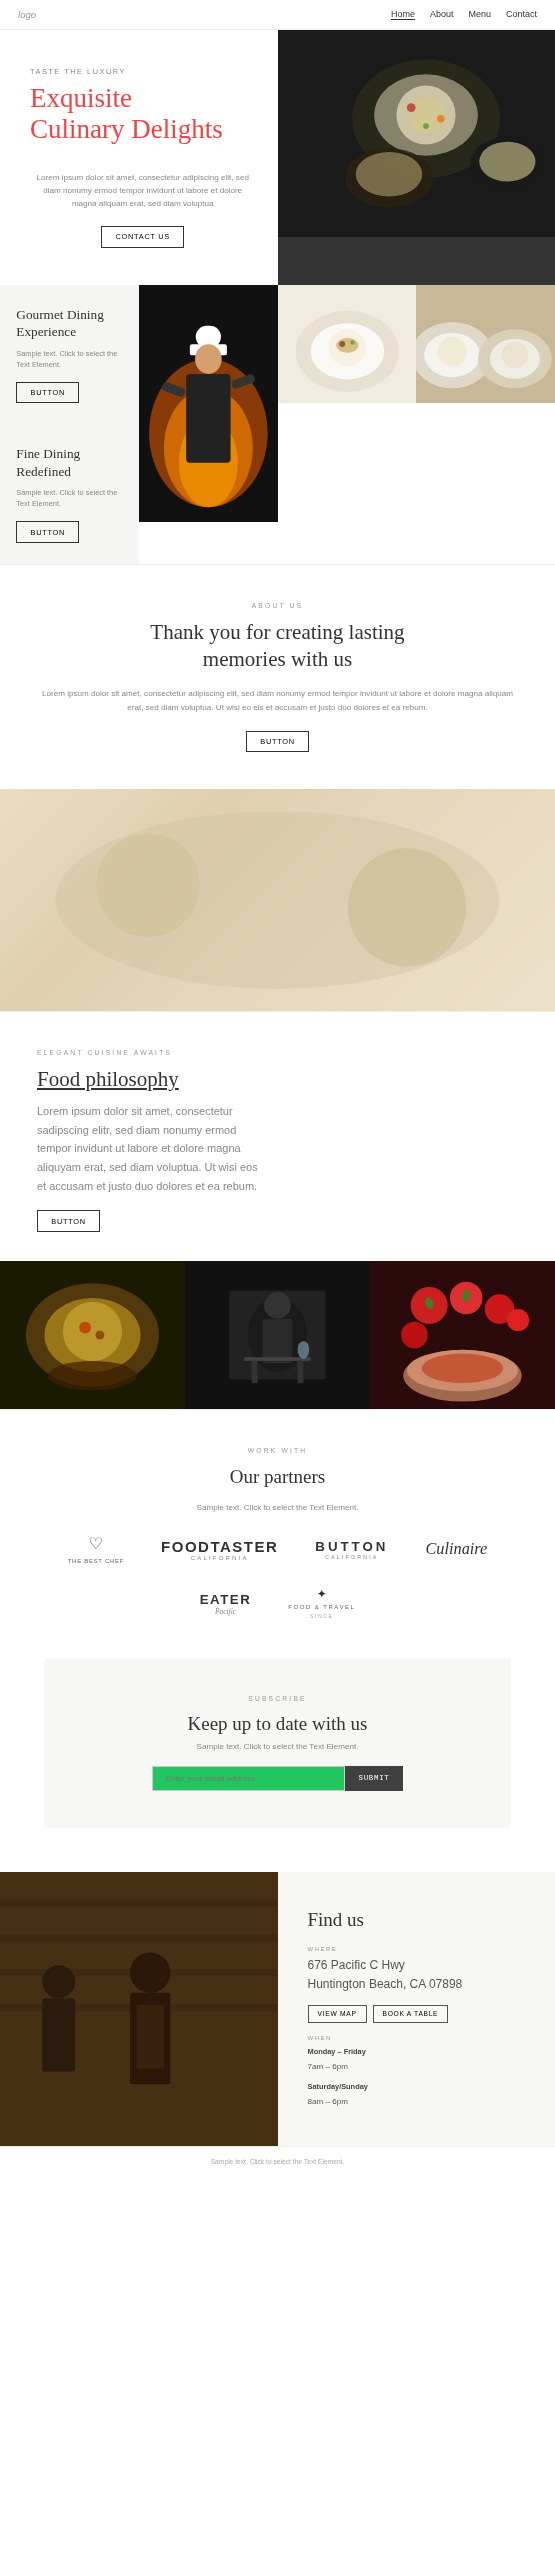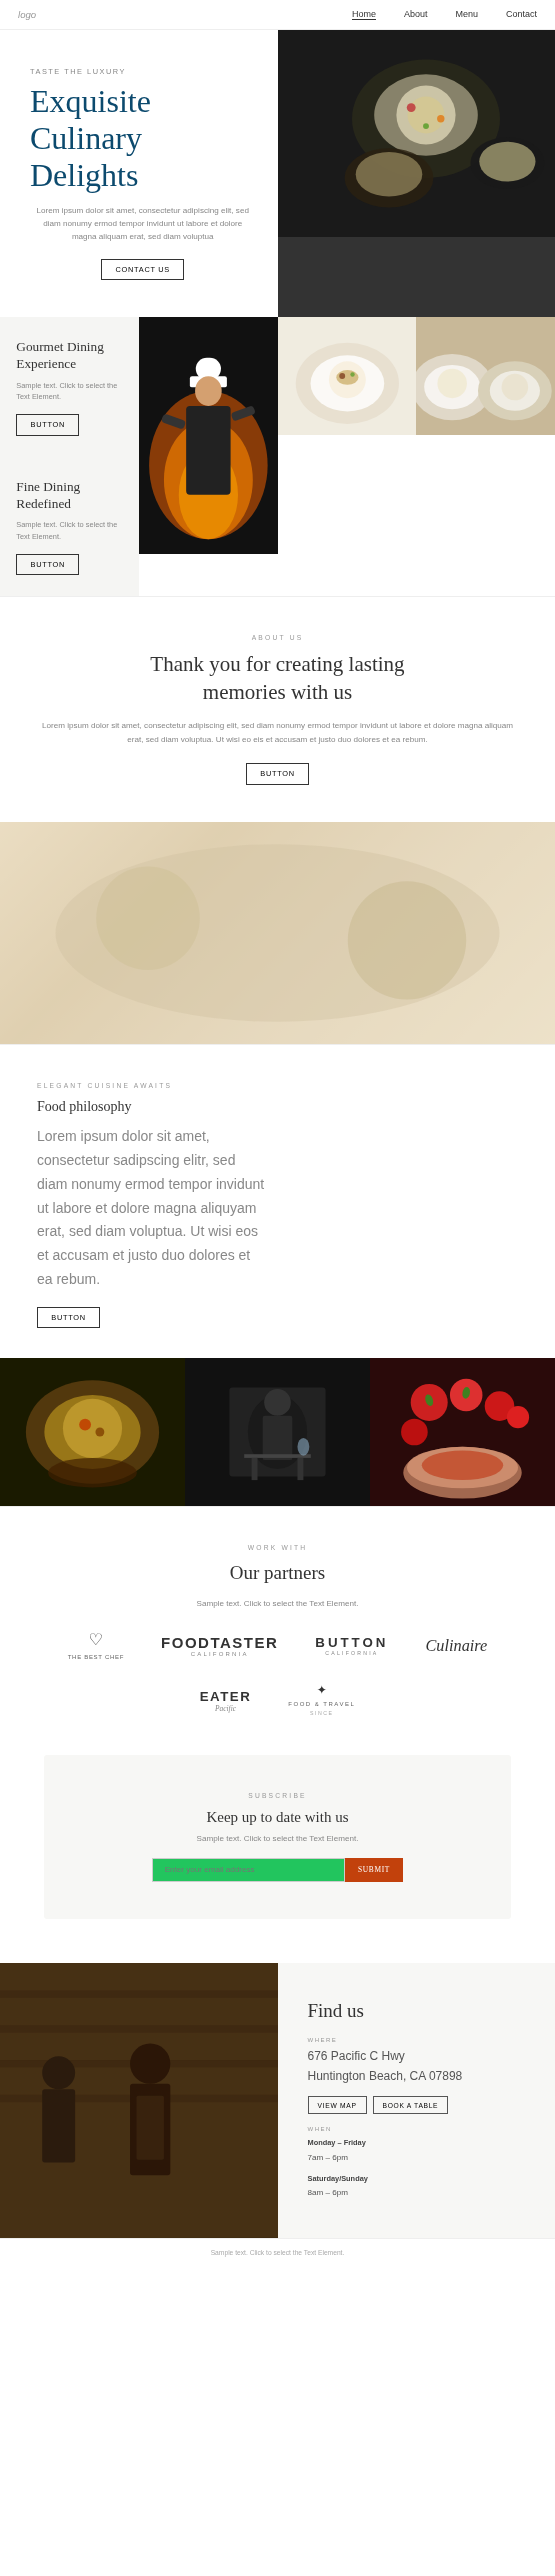--- a/index.html
+++ b/index.html
@@ -1,29 +1,29 @@
 <!DOCTYPE html>
 <html style="font-size:12px"><head>
   <meta charset="utf-8">
   <style>
     * { margin: 0; padding: 0; box-sizing: border-box; }
     body { font-family: Georgia, 'Times New Roman', serif; background: #fff; color: #333; width: 555px; margin: 0 auto; }
 
     
     nav { display: flex; align-items: center; justify-content: space-between; padding: 9px 18px; background: #fff; border-bottom: 0.7px solid #eee; }
     .nav-logo { font-family: Arial, sans-serif; font-size: 9.6px; color: #999; font-style: italic; }
-    .nav-links { display: flex; gap: 28px; }
+    .nav-links { display: flex; gap: 15px; }
     .nav-links a { font-size: 9px; color: #333; text-decoration: none; font-family: Arial, sans-serif; }
     .nav-links a.active { border-bottom: 0.7px solid #333; }
 
     
     .hero { display: grid; grid-template-columns: 1fr 1fr; min-height: 207px; }
     .hero-text { padding: 37px 22px 37px 30px; display: flex; flex-direction: column; justify-content: center; }
     .hero-subtitle { font-family: Arial, sans-serif; font-size: 7.4px; letter-spacing: 1.5px; color: #888; text-transform: uppercase; margin-bottom: 7.4px; }
-    .hero-title { font-size: 32px; line-height: 1.15; color: #0c4a6e; margin-bottom: 11px; font-weight: normal; }
+    .hero-title { font-size: 27px; line-height: 1.15; color: #ef4444; margin-bottom: 27px; font-weight: normal; }
     .hero-desc { font-family: Arial, sans-serif; font-size: 8.1px; color: #888; line-height: 1.6; margin-bottom: 15px; text-align: center; }
     .btn-outline { display: inline-block; border: 0.7px solid #333; padding: 5.2px 13.3px; font-size: 7.4px; font-family: Arial, sans-serif; letter-spacing: 0.7px; cursor: pointer; background: transparent; text-transform: uppercase; }
     .hero-img { background: #333; overflow: hidden; }
 
     
     .grid-section { display: grid; grid-template-columns: 1fr 1fr 1fr 1fr; grid-template-rows: auto auto; }
     .grid-cell { overflow: hidden; position: relative; }
     .grid-text-box { padding: 21px 16.3px; display: flex; flex-direction: column; justify-content: center; background: #f5f5f3; }
     .grid-text-box h3 { font-size: 13.3px; font-weight: normal; margin-bottom: 7.4px; line-height: 1.3; }
     .grid-text-box p { font-family: Arial, sans-serif; font-size: 7.4px; color: #888; margin-bottom: 12px; line-height: 1.5; }
@@ -48,21 +48,21 @@
     .img-gallery3 { background: linear-gradient(135deg, #c04040 0%, #802020 30%, #401010 60%, #ff6040 100%); height: 100%; }
 
     
     .partners-section { padding: 37px 30px; text-align: center; border-top: 0.7px solid #eee; }
     .partners-grid { display: flex; flex-wrap: wrap; justify-content: center; align-items: center; gap: 22px 37px; margin-top: 22px; }
 
     
     .subscribe-section { padding: 37px 59px; text-align: center; background: #f7f7f5; margin: 0 22px; border-radius: 3px; }
     .subscribe-form { display: flex; gap: 0; margin-top: 15px; justify-content: center; }
     .subscribe-input { border: 0.7px solid #ccc; padding: 6.7px 12px; font-size: 8.1px; font-family: Arial, sans-serif; width: 193px; outline: none; background: #22c55e; }
-    .subscribe-btn { background: #c2410c; color: #fff; border: none; padding: 6.7px 13.3px; font-size: 7.4px; font-family: Liberation Serif, serif; letter-spacing: 0.7px; cursor: pointer; text-transform: uppercase; }
+    .subscribe-btn { background: #404040; color: #fff; border: none; padding: 6.7px 13.3px; font-size: 7.4px; font-family: Liberation Mono, monospace; letter-spacing: 0.7px; cursor: pointer; text-transform: uppercase; }
 
     
     .footer-section { display: grid; grid-template-columns: 1fr 1fr; margin-top: 22px; }
     .footer-img { background: linear-gradient(135deg, #3a2a1a 0%, #5a4a2a 30%, #8a6a3a 60%, #4a3a1a 100%); min-height: 222px; }
     .footer-info { padding: 37px 30px; background: #f7f7f5; }
     .footer-info h2 { font-size: 19px; font-weight: normal; margin-bottom: 15px; }
     .footer-label { font-family: Arial, sans-serif; font-size: 6px; letter-spacing: 1.5px; text-transform: uppercase; color: #999; margin-bottom: 4.4px; margin-top: 12px; }
     .footer-info address { font-style: normal; font-family: Arial, sans-serif; font-size: 12px; color: #555; line-height: 1.6; }
     .footer-btns { display: flex; gap: 6px; margin: 10.4px 0; }
     .footer-btn { border: 0.7px solid #555; padding: 4.4px 9px; font-size: 6.7px; font-family: Arial, sans-serif; letter-spacing: 0.7px; cursor: pointer; background: transparent; text-transform: uppercase; }
@@ -199,22 +199,22 @@
       <circle cx="200" cy="130" rx="80" ry="60" r="70" fill="#c8b888" opacity="0.3"></circle>
       <circle cx="550" cy="160" r="80" fill="#b8a878" opacity="0.3"></circle>
     </svg>
   </div>
 </section>
 
 <section style="padding: 37px 37px 7.4px; border-top: 0.7px solid #eee;">
   <p class="section-label" style="text-align:left;">ELEGANT CUISINE AWAITS</p>
   <div style="display:grid; grid-template-columns: 1fr 1fr; gap:22px;">
     <div>
-      <h2 style="font-size:14px; font-weight:normal; margin-bottom:10.4px;">Food philosophy</h2>
-      <p style="font-family:Arial,sans-serif; font-size:14px; color:#888; line-height:1.7; margin-bottom:15px;">Lorem ipsum dolor sit amet, consectetur sadipscing elitr, sed diam nonumy ermod tempor invidunt ut labore et dolore magna aliquyam erat, sed diam voluptua. Ut wisi eos et accusam et justo duo dolores et ea rebum.</p>
+      <h2 style="font-size:21px; font-weight:normal; margin-bottom:10.4px;text-decoration:underline;">Food philosophy</h2>
+      <p style="font-family:Arial,sans-serif; font-size:11px; color:#888; line-height:1.7; margin-bottom:15px;">Lorem ipsum dolor sit amet, consectetur sadipscing elitr, sed diam nonumy ermod tempor invidunt ut labore et dolore magna aliquyam erat, sed diam voluptua. Ut wisi eos et accusam et justo duo dolores et ea rebum.</p>
       <button class="btn-outline">BUTTON</button>
     </div>
     <div></div>
   </div>
 </section>
 
 <div class="gallery-row" style="margin-top:22px;">
   <div class="gallery-cell">
     <div class="img-gallery1">
       <svg width="100%" height="148" viewBox="0 0 250 200" preserveAspectRatio="xMidYMid slice">
@@ -302,21 +302,21 @@
     <div style="text-align:center;">
       <div style="font-size:12px; margin-bottom:1.5px;">✦</div>
       <div style="font-family:Arial,sans-serif; font-size:6px; letter-spacing:1.5px; color:#666; line-height:1.5;">FOOD &amp; TRAVEL<br><span style="font-size:5.2px; color:#aaa;">SINCE</span></div>
     </div>
   </div>
 </section>
 
 <div style="padding: 0 22px 22px;">
   <section class="subscribe-section">
     <p class="section-label">SUBSCRIBE</p>
-    <h2 style="font-size:15px; font-weight:normal; margin-bottom:7.4px;">Keep up to date with us</h2>
+    <h2 style="font-size:19px; font-weight:normal; margin-bottom:7.4px;">Keep up to date with us</h2>
     <p style="font-family:Arial,sans-serif; font-size:8.1px; color:#888;">Sample text. Click to select the Text Element.</p>
     <div class="subscribe-form">
       <input class="subscribe-input" type="email" placeholder="Enter your email address" style="">
       <button class="subscribe-btn">SUBMIT</button>
     </div>
   </section>
 </div>
 
 <section class="footer-section">
   <div class="footer-img">

